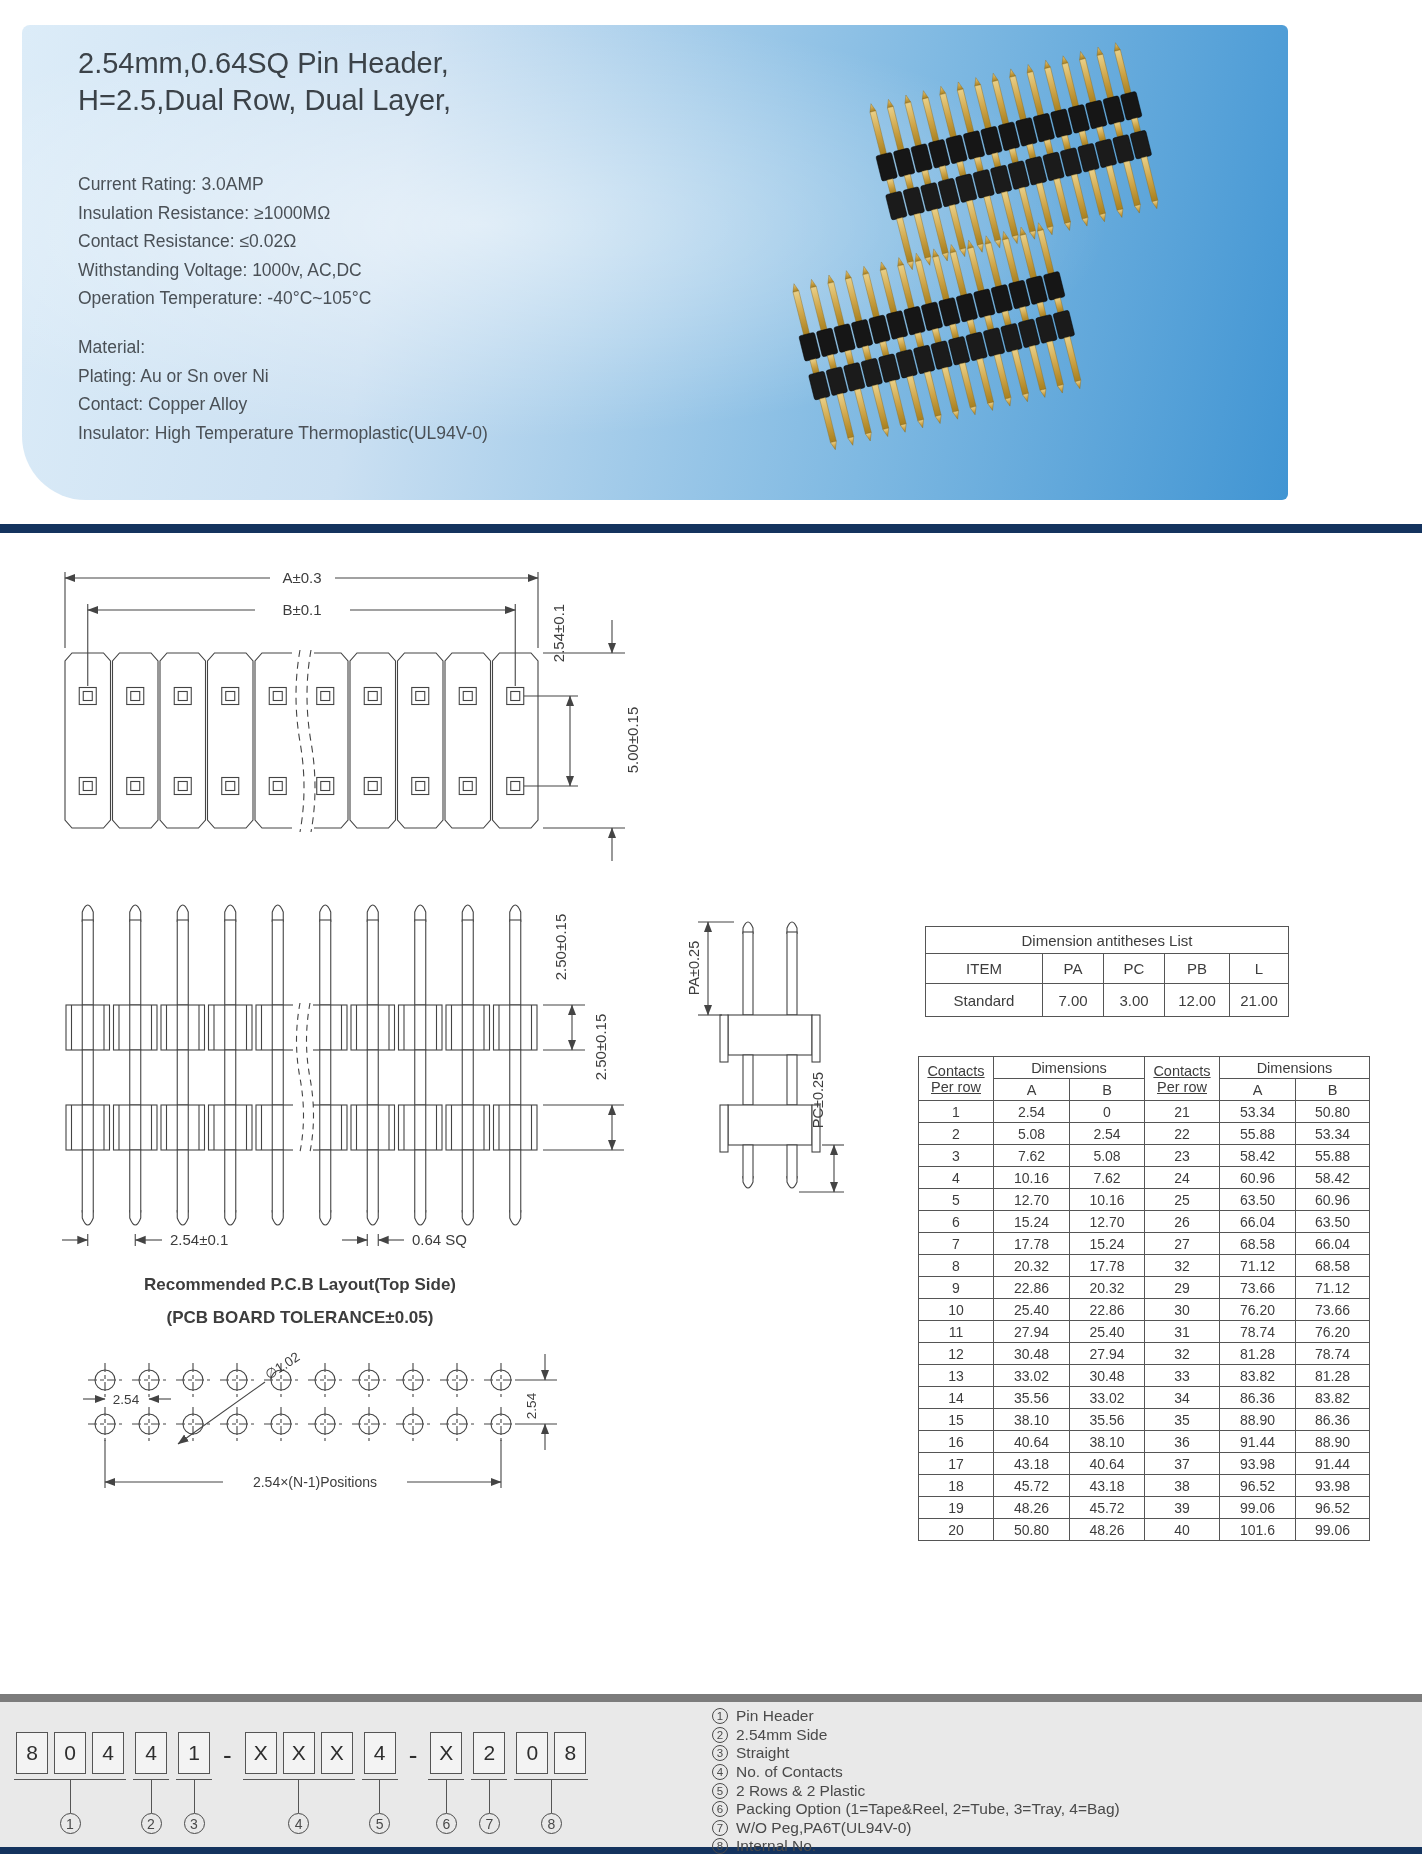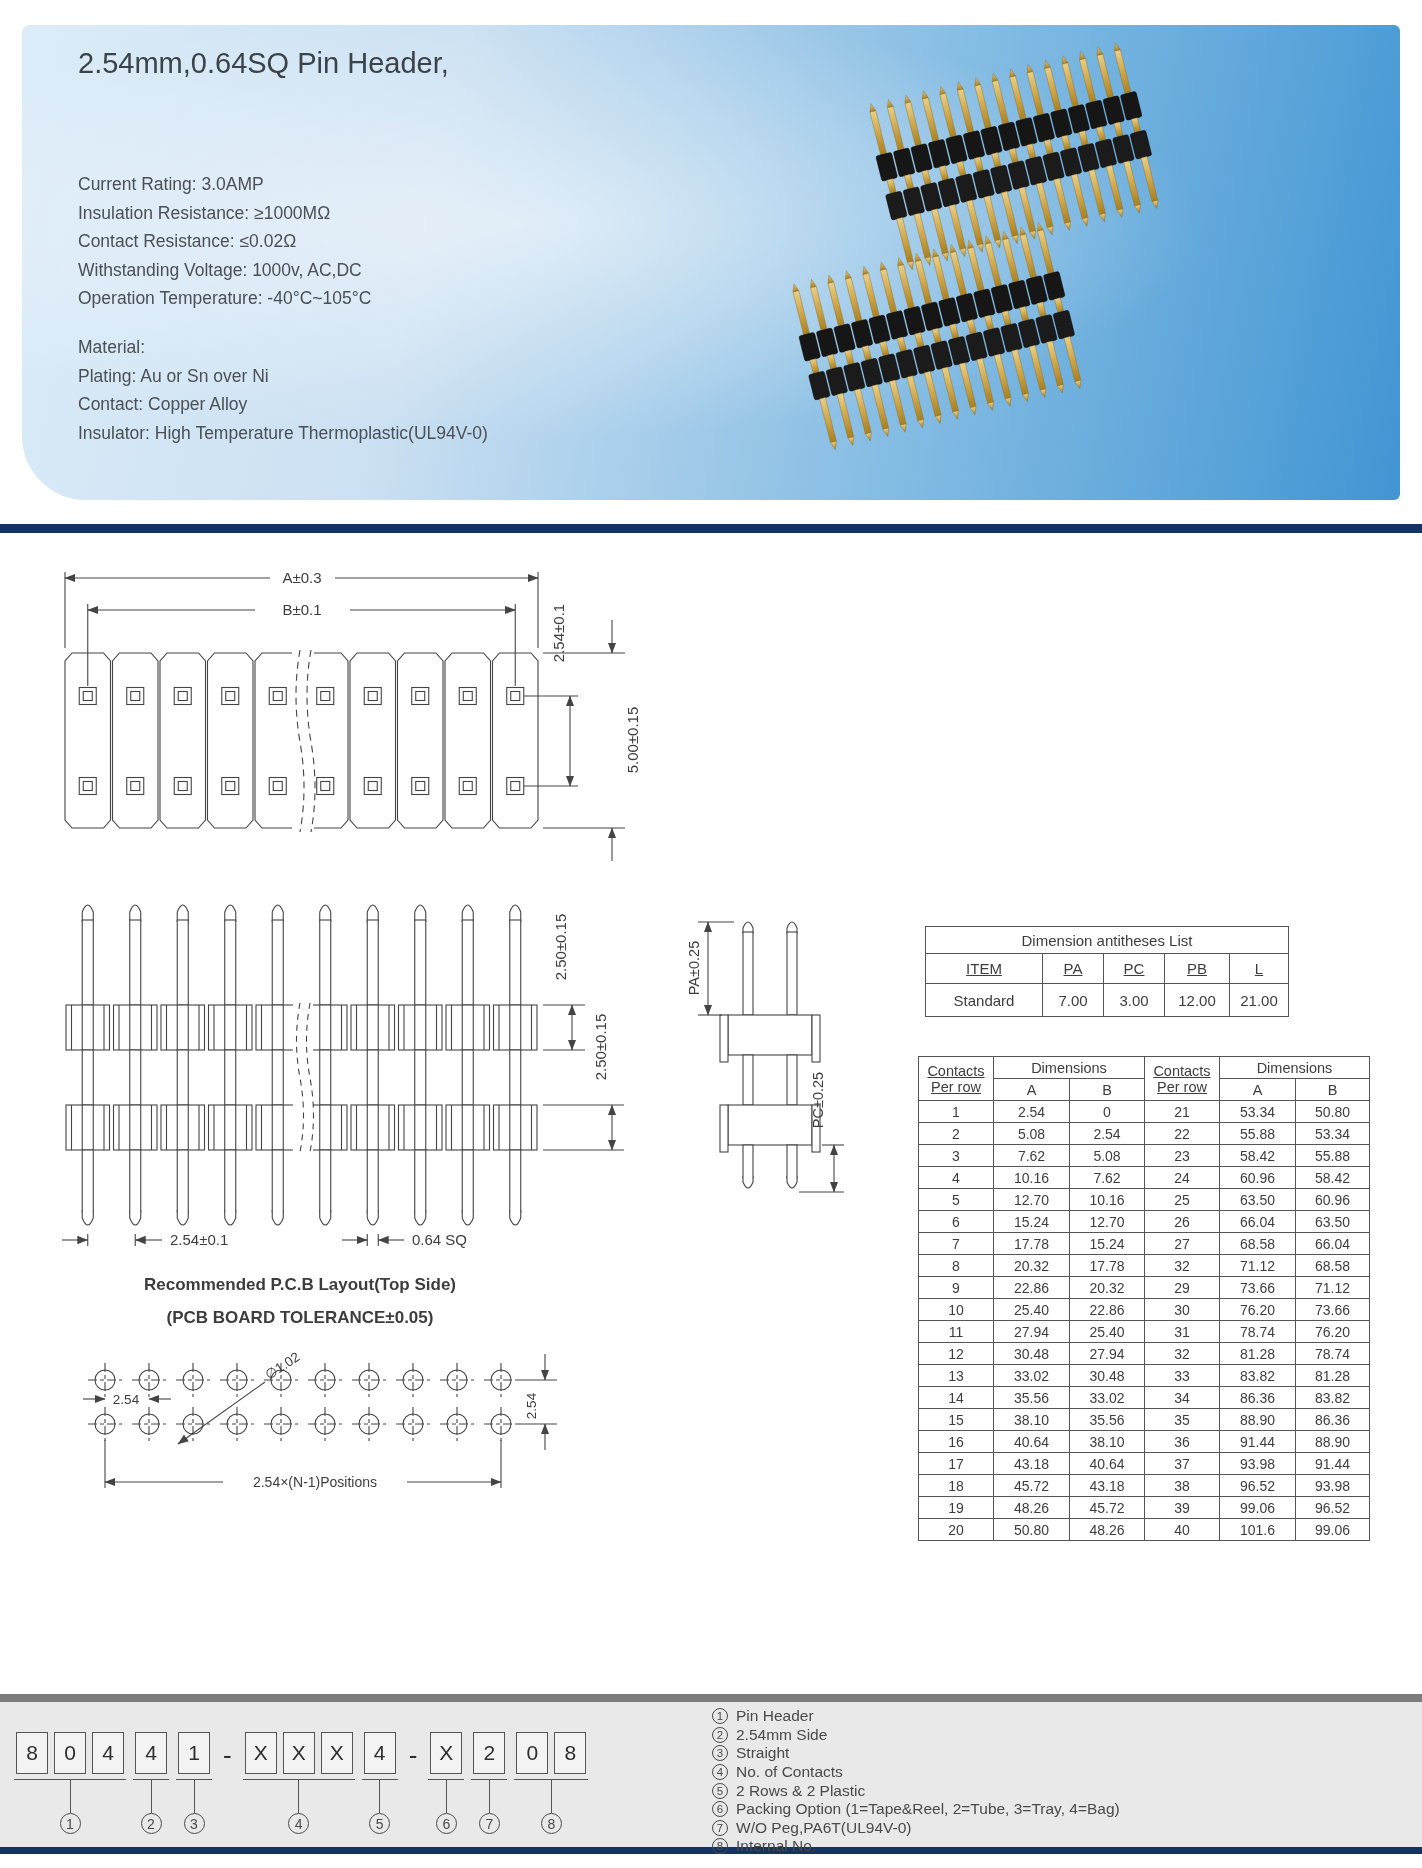--- a/index.html
+++ b/index.html
@@ -1,35 +1,35 @@
 <!DOCTYPE html>
 <html><head>
 <meta charset="utf-8">
 <style>
   html,body{margin:0;padding:0;background:#fff;}
   .page{position:relative;width:1422px;height:1868px;background:#fff;overflow:hidden;
         font-family:"Liberation Sans","DejaVu Sans",sans-serif;color:#3d3d3d;}
   .abs{position:absolute;}
 
   
-  .hero{left:22px;top:25px;width:1378px;height:475px;border-radius:8px 6px 6px 64px;
+  .hero{left:22px;top:25px;width:1266px;height:475px;border-radius:8px 6px 6px 64px;
         background:radial-gradient(ellipse at 36% 42%, rgba(255,255,255,.55), rgba(255,255,255,0) 55%),
                    linear-gradient(102deg,#dcecf8 0%,#cbe0f2 30%,#7fb9e2 68%,#4195d3 100%);}
   .hero-title{left:56px;top:20px;font-size:29px;line-height:37px;color:#3b4248;}
   .hero-specs{left:56px;top:145px;font-size:17.5px;line-height:28.5px;color:#4a5056;}
   .hero-mat{left:56px;top:308px;font-size:17.5px;line-height:28.5px;color:#4a5056;}
 
   .divider{left:0;top:524px;width:1422px;height:9px;background:#14335e;}
 
   
   table{border-collapse:collapse;color:#3d3d3d;}
   .dimlist{left:925px;top:926px;}
   .dimlist td,.dimlist th{border:1px solid #555;font-weight:normal;text-align:center;font-size:15px;}
   .dimlist .t-title{height:27px;}
-  .dimlist .t-head td{height:27px;text-decoration:underline;}
+  .dimlist .t-head td{height:27px;}
   .dimlist .t-data td{height:30px;margin-top:13px;}
   .contacts{left:918px;top:1056px;}
   .contacts th,.contacts td{border:1px solid #555;font-weight:normal;text-align:center;
       font-size:14px;height:21px;padding:0 2px;}
   .contacts th{font-size:14.5px;}
   .th2line span{display:block;line-height:16px;text-decoration:underline;}
 
   
   .pcb-titles{left:65px;top:1268px;width:470px;text-align:center;font-size:17px;line-height:33px;color:#3d3d3d;font-weight:bold;}
 
@@ -52,20 +52,21 @@
   svg text{font-family:"Liberation Sans","DejaVu Sans",sans-serif;fill:#3d3d3d;}
 </style>
 </head>
 <body>
 
 <div class="page">
 
   <div class="abs hero">
     <div class="abs hero-title">
       <div>2.54mm,0.64SQ Pin Header,</div>
+      <div>H=2.5,Dual Row, Dual Layer,</div>
     </div>
     <div class="abs hero-specs">
       <div>Current Rating: 3.0AMP</div>
       <div>Insulation Resistance: ≥1000MΩ</div>
       <div>Contact Resistance: ≤0.02Ω</div>
       <div>Withstanding Voltage: 1000v, AC,DC</div>
       <div>Operation Temperature: -40°C~105°C</div>
     </div>
     <div class="abs hero-mat">
       <div>Material:</div>

